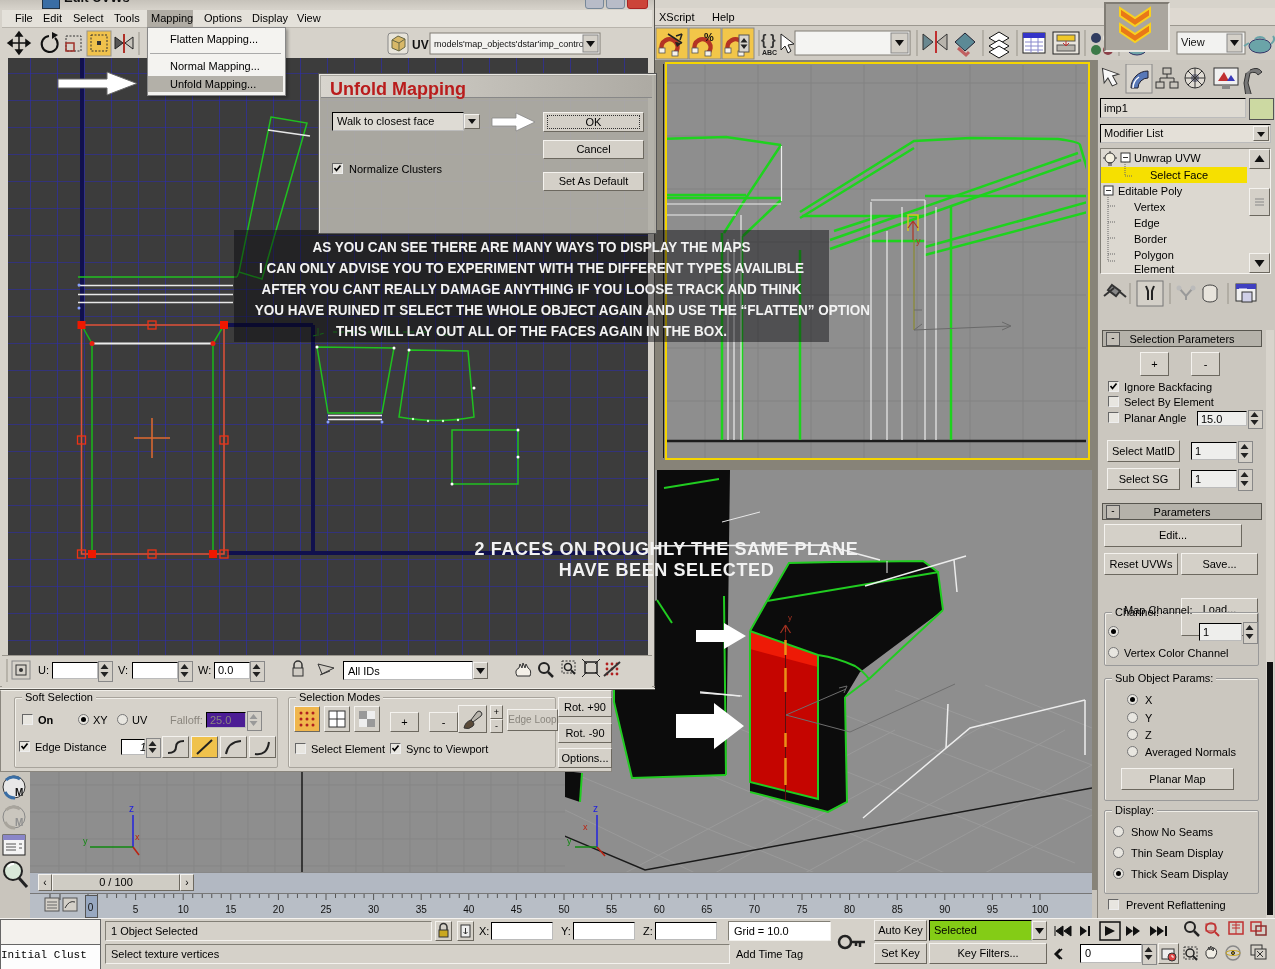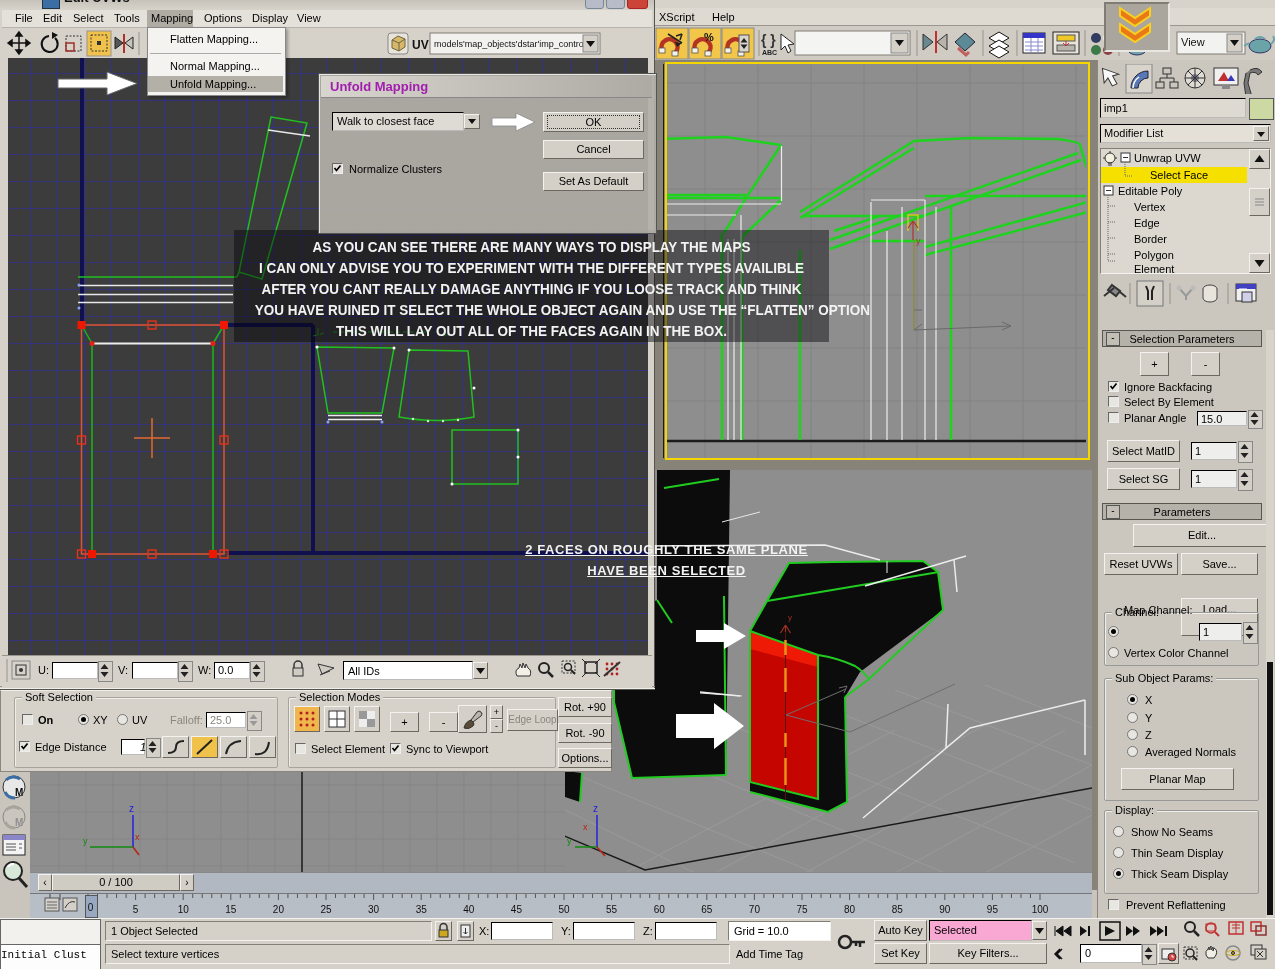--- a/index.html
+++ b/index.html
@@ -431,21 +431,21 @@
         <path d="M5.5 2 l4 5 h-8 z M5.5 16 l4 -5 h-8 z" fill="#222"></path>
       </svg></div>
   <div class="btn" style="left:1107px;top:468px;width:73px;height:22px;line-height:20px;">Select SG</div>
   <div class="fld" style="left:1191px;top:470px;width:46px;height:18px;"><span style="position:relative;left:3px;top:2px;">1</span></div>
   <div class="ab" style="left:1238px;top:469px;width:13px;height:20px;background:#d4d0c8;border:1px solid #888;"><svg width="11" height="18">
         <path d="M5.5 2 l4 5 h-8 z M5.5 16 l4 -5 h-8 z" fill="#222"></path>
       </svg></div>
 
   <div class="roll" style="left:1102px;top:503px;width:160px;height:17px;padding-top:2px;">Parameters</div>
   <div class="ab" style="left:1106px;top:505px;width:12px;height:12px;border:1px solid #555;background:#c2beb6;font-size:10px;line-height:10px;text-align:center;">-</div>
-  <div class="btn" style="left:1104px;top:524px;width:138px;height:23px;line-height:21px;margin-left:29px;">Edit...</div>
+  <div class="btn" style="left:1104px;top:524px;width:138px;height:23px;line-height:21px;">Edit...</div>
   <div class="btn" style="left:1104px;top:553px;width:74px;height:22px;line-height:20px;">Reset UVWs</div>
   <div class="btn" style="left:1181px;top:553px;width:77px;height:22px;line-height:20px;">Save...</div>
   <div class="btn" style="left:1181px;top:598px;width:77px;height:38px;line-height:20px;">Load...</div>
   <div class="grp" style="left:1104px;top:612px;width:153px;height:52px;"></div>
   <div class="lbl" style="left:1112px;top:606px;background:#cbc7bf;padding:0 3px;">Channel:</div>
   <div class="rad" style="left:1108px;top:626px;">
       <span style="position:absolute;left:2px;top:2px;width:5px;height:5px;border-radius:50%;background:#000;"></span>
     </div>
   <div class="lbl" style="left:1124px;top:604px;">Map Channel:</div>
   <div class="fld" style="left:1199px;top:623px;width:43px;height:18px;"><span style="position:relative;left:3px;top:2px;">1</span></div>
@@ -650,21 +650,21 @@
   <div class="fld" style="left:573px;top:922px;width:62px;height:18px;background:#fff;"></div>
   <div class="lbl" style="left:643px;top:925px;">Z:</div>
   <div class="fld" style="left:655px;top:922px;width:62px;height:18px;background:#fff;"></div>
   <div class="sunk" style="left:728px;top:921px;width:103px;height:20px;font-size:11px;"><span style="position:relative;left:5px;top:3px;">Grid = 10.0</span></div>
   <div class="ab" style="left:836px;top:921px;width:34px;height:43px;"><svg width="34" height="43">
         <circle cx="9" cy="21" r="6" fill="none" stroke="#222" stroke-width="2.5"></circle>
         <path d="M15 21 h14 m-5 0 v5 m-4 -5 v4" stroke="#222" stroke-width="2.5" fill="none"></path>
       </svg></div>
   <div class="btn" style="left:874px;top:920px;width:53px;height:21px;line-height:19px;">Auto Key</div>
   <div class="btn" style="left:874px;top:943px;width:53px;height:21px;line-height:19px;">Set Key</div>
-  <div class="fld" style="left:929px;top:920px;width:103px;height:21px;background:#f9a8d4;"><span style="position:relative;left:4px;top:3px;">Selected</span></div>
+  <div class="fld" style="left:929px;top:920px;width:103px;height:21px;background:#84cc16;"><span style="position:relative;left:4px;top:3px;">Selected</span></div>
   <div class="btn" style="left:1032px;top:921px;width:15px;height:19px;"><svg width="13" height="17">
         <path d="M2 6 l9 0 l-4.5 6 z" fill="#111"></path>
       </svg></div>
   <div class="btn" style="left:929px;top:943px;width:118px;height:21px;line-height:19px;">Key Filters...</div>
 
   <svg class="ab" style="left:1052px;top:920px;" width="120" height="22" viewBox="0 0 120 22">
     <g fill="#111">
       <path d="M3 6 l0 10 m1 -5 l7 5 v-10 z m8 0 l7 5 v-10 z" stroke="#111"></path>
       <path d="M28 6 l7 5 l-7 5 z M36 6 h2 v10 h-2 z" transform="translate(0,0)"></path>
       <rect x="48" y="2" width="20" height="18" fill="none" stroke="#111" stroke-width="1.5"></rect>
@@ -923,21 +923,21 @@
   <div class="lbl" style="left:22px;top:691px;background:#d6d2ca;padding:0 3px;">Soft Selection</div>
   <div class="cb" style="left:22px;top:714px;"></div>
   <div class="lbl" style="left:38px;top:714px;font-weight:bold;">On</div>
   <div class="rad" style="left:78px;top:714px;">
       <span style="position:absolute;left:2px;top:2px;width:5px;height:5px;border-radius:50%;background:#000;"></span>
     </div>
   <div class="lbl" style="left:93px;top:714px;">XY</div>
   <div class="rad" style="left:117px;top:714px;"></div>
   <div class="lbl" style="left:132px;top:714px;">UV</div>
   <div class="lbl" style="left:170px;top:714px;color:#8a867e;">Falloff:</div>
-  <div class="fld" style="left:206px;top:712px;width:40px;height:16px;background:#ffffff;color:#8a867e;"><span style="position:relative;left:3px;top:1px;">25.0</span></div>
+  <div class="fld" style="left:206px;top:712px;width:40px;height:16px;background:#4c1d95;color:#8a867e;"><span style="position:relative;left:3px;top:1px;">25.0</span></div>
   <div class="ab" style="left:247px;top:711px;width:13px;height:18px;background:#d4d0c8;border:1px solid #888;"><svg width="11" height="16">
         <path d="M5.5 2 l4 5 h-8 z M5.5 14 l4 -5 h-8 z" fill="#999"></path>
       </svg></div>
   <div class="cb" style="left:19px;top:741px;">
       <svg width="9" height="9" style="display:block">
         <path d="M1.5 4 l2 2.5 L7.5 1.5" stroke="#000" stroke-width="1.7" fill="none"></path>
       </svg>
     </div>
   <div class="lbl" style="left:35px;top:741px;">Edge Distance</div>
   <div class="fld" style="left:121px;top:739px;width:24px;height:16px;background:#fff;"><span style="position:relative;left:18px;top:1px;font-style:italic;">16</span></div>
@@ -1009,36 +1009,36 @@
 
   <div class="ab" style="left:234px;top:230px;width:595px;height:112px;background:rgba(5,5,8,0.45);"></div>
   <div class="ab ovl" style="left:234px;top:236px;width:595px;height:106px;font-size:14.5px;text-align:center;transform:scaleX(0.93);transform-origin:50% 0;">
     <div style="height:21px;line-height:23px;">AS YOU CAN SEE THERE ARE MANY WAYS TO DISPLAY THE MAPS</div>
     <div style="height:21px;line-height:22px;">I CAN ONLY ADVISE YOU TO EXPERIMENT WITH THE DIFFERENT TYPES AVAILIBLE</div>
     <div style="height:21px;line-height:22px;">AFTER YOU CANT REALLY DAMAGE ANYTHING IF YOU LOOSE TRACK AND THINK</div>
     <div style="height:21px;line-height:22px;">YOU HAVE RUINED IT SELECT THE WHOLE OBJECT AGAIN AND USE THE “FLATTEN” OPTION</div>
     <div style="height:21px;line-height:22px;">THIS WILL LAY OUT ALL OF THE FACES AGAIN IN THE BOX.</div>
   </div>
 
-  <div class="ab ovl" style="left:420px;top:539px;width:493px;font-size:13px;text-align:center;letter-spacing:0.6px;line-height:21px;text-decoration:underline;">2 FACES ON ROUGHLY THE SAME PLANE<br>HAVE BEEN SELECTED</div>
+  <div class="ab ovl" style="left:420px;top:539px;width:493px;font-size:18px;text-align:center;letter-spacing:0.6px;line-height:21px;">2 FACES ON ROUGHLY THE SAME PLANE<br>HAVE BEEN SELECTED</div>
 
   <div class="ab" style="left:147px;top:27px;width:137px;height:67px;background:#f4f3f0;border:1px solid #888;box-shadow:2px 2px 3px rgba(0,0,0,0.3);"></div>
   <div class="lbl" style="left:170px;top:33px;">Flatten Mapping...</div>
   <div class="ab" style="left:150px;top:53px;width:131px;height:1px;background:#aaa;"></div>
   <div class="lbl" style="left:170px;top:60px;">Normal Mapping...</div>
   <div class="ab" style="left:148px;top:76px;width:135px;height:16px;background:#b3b0a8;"></div>
   <div class="lbl" style="left:170px;top:78px;">Unfold Mapping...</div>
 
   <svg class="ab" style="left:55px;top:70px;" width="85" height="28" viewBox="0 0 85 28">
     <path d="M3 9 L52 9 L52 2 L82 13.5 L52 25 L52 18 L3 18 Z" fill="#fff" stroke="#666" stroke-width="1"></path>
   </svg>
 
   <div class="ab" style="left:318px;top:73px;width:337px;height:159px;background:rgba(178,175,168,0.93);border:1px solid #555;box-shadow:inset 1px 1px 0 #e8e6e0;"></div>
   <div class="ab" style="left:321px;top:76px;width:331px;height:21px;background:linear-gradient(90deg,#d8d5ce,#adaaa3);border-bottom:1px solid #888;"></div>
-  <div class="ab" style="left:330px;top:79px;font-size:13px;font-weight:bold;color:#a21caf;">Unfold Mapping</div>
+  <div class="ab" style="left:330px;top:79px;font-size:18px;font-weight:bold;color:#b91c1c;">Unfold Mapping</div>
   <div class="fld" style="left:332px;top:112px;width:132px;height:19px;background:#dedbd4;"><span style="position:relative;left:4px;top:2px;">Walk to closest face</span></div>
   <div class="btn" style="left:464px;top:114px;width:16px;height:15px;"><svg width="14" height="13">
         <path d="M3 4 l8 0 l-4 5 z" fill="#111"></path>
       </svg></div>
   <svg class="ab" style="left:490px;top:110px;" width="48" height="24" viewBox="0 0 48 24">
     <path d="M2 8 L26 8 L26 3 L45 12 L26 21 L26 16 L2 16 Z" fill="#fff" stroke="#888" stroke-width="0.8"></path>
   </svg>
   <div class="btn" style="left:543px;top:112px;width:101px;height:20px;line-height:18px;"><span style="position:absolute;left:3px;top:2px;right:3px;bottom:2px;border:1px dotted #333;"></span>OK</div>
   <div class="btn" style="left:543px;top:140px;width:101px;height:19px;line-height:17px;">Cancel</div>
   <div class="cb" style="left:332px;top:163px;background:#e4e2dc;">

